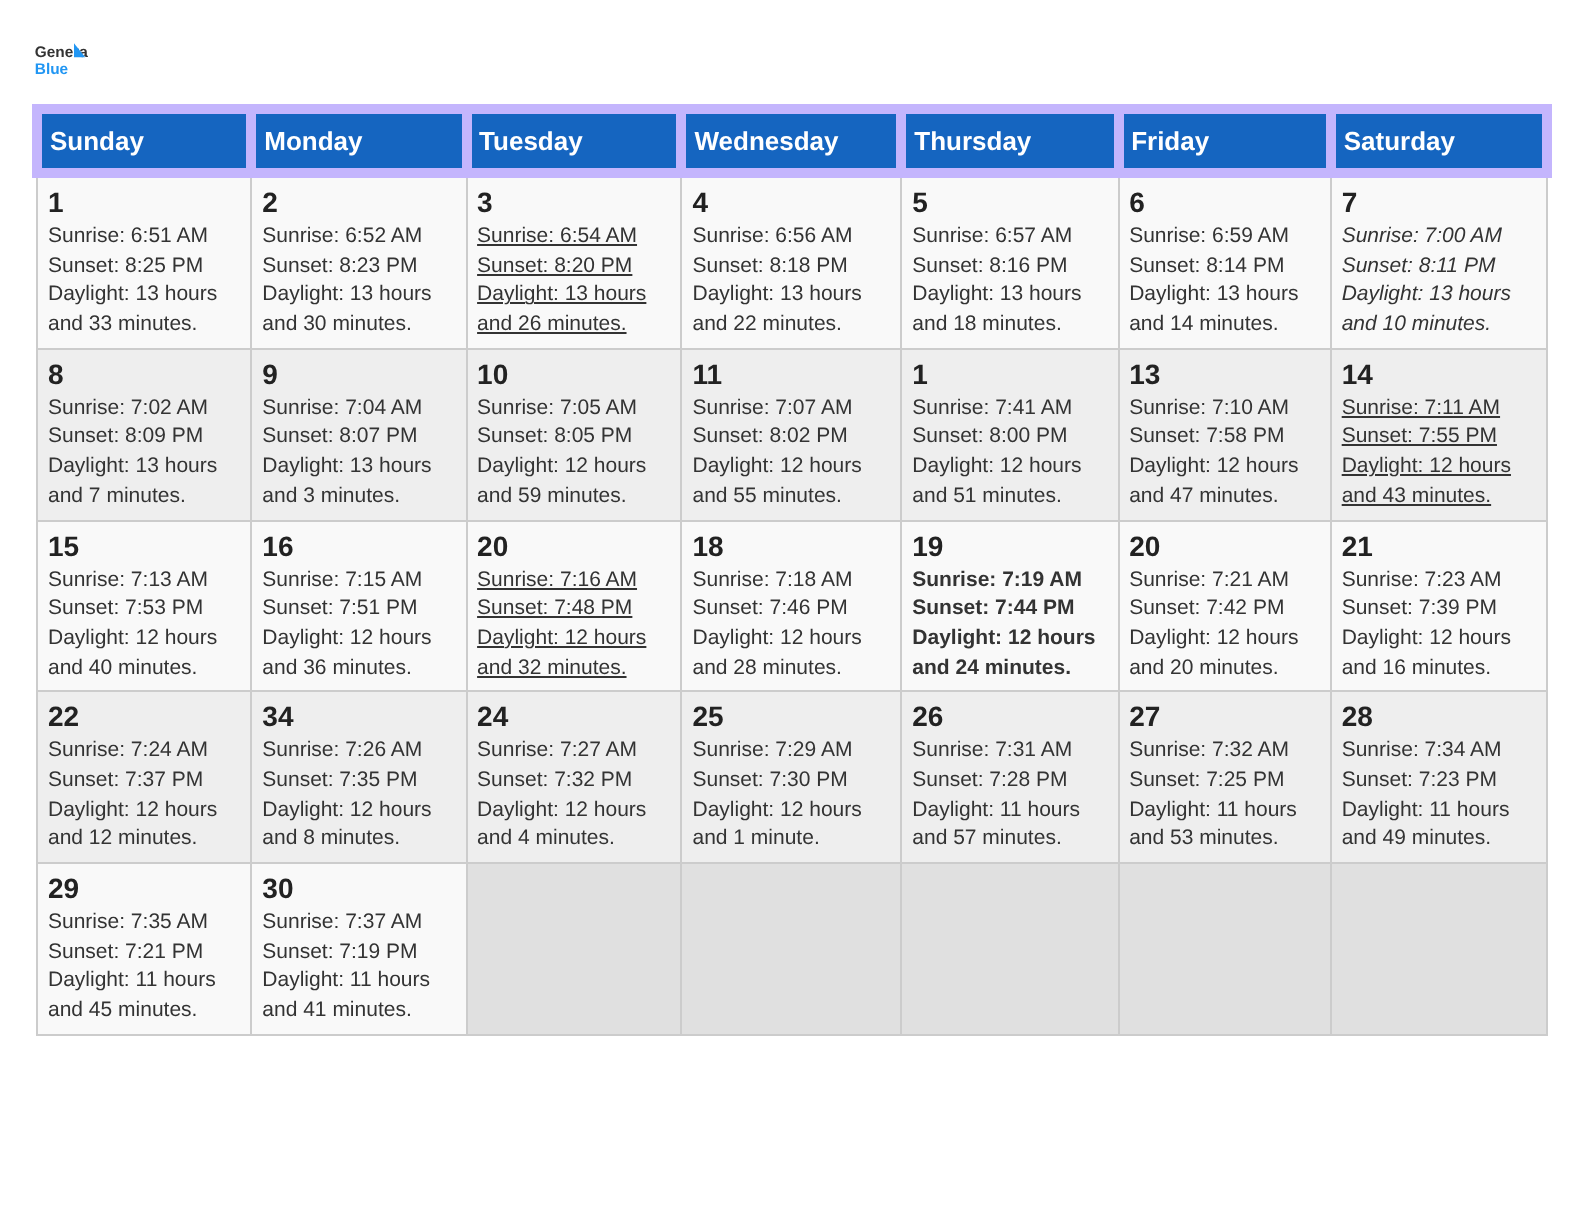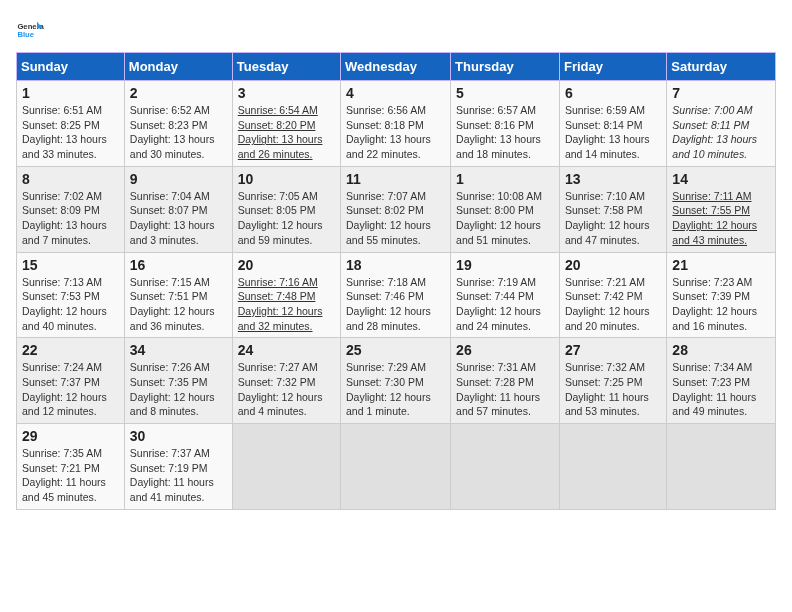--- a/index.html
+++ b/index.html
@@ -44,21 +44,21 @@
       margin-top: 8px;
       font-size: 11px;
     }
     .calendar thead th {
       background: #1565C0;
       color: #fff;
       padding: 6px 4px;
       text-align: left;
       font-size: 13px;
       font-weight: bold;
-      border: 1px solid #c4b5fd;
+      border: 5px solid #c4b5fd;
     }
     .calendar tbody td {
       border: 1px solid #ccc;
       vertical-align: top;
       padding: 4px 5px;
       width: 113px;
       min-height: 80px;
       background: #fff;
     }
     .calendar tbody tr:nth-child(odd) td {
@@ -188,21 +188,21 @@
         </td>
         <td>
           <span class="day-number">11</span>
           <div class="day-info" style="white-space: pre-line;">Sunrise: 7:07 AM
 Sunset: 8:02 PM
 Daylight: 12 hours
 and 55 minutes.</div>
         </td>
         <td>
           <span class="day-number">1</span>
-          <div class="day-info" style="white-space: pre-line;">Sunrise: 10:08 AM
+          <div class="day-info" style="white-space: pre-line;">Sunrise: 7:41 AM
 Sunset: 8:00 PM
 Daylight: 12 hours
 and 51 minutes.</div>
         </td>
         <td>
           <span class="day-number">13</span>
           <div class="day-info" style="white-space: pre-line;">Sunrise: 7:10 AM
 Sunset: 7:58 PM
 Daylight: 12 hours
 and 47 minutes.</div>
@@ -239,21 +239,21 @@
         </td>
         <td>
           <span class="day-number">18</span>
           <div class="day-info" style="white-space: pre-line;">Sunrise: 7:18 AM
 Sunset: 7:46 PM
 Daylight: 12 hours
 and 28 minutes.</div>
         </td>
         <td>
           <span class="day-number">19</span>
-          <div class="day-info" style="white-space: pre-line;">Sunrise: 7:19 AM
+          <div class="day-info" style="white-space: pre-line; font-weight: bold;">Sunrise: 7:19 AM
 Sunset: 7:44 PM
 Daylight: 12 hours
 and 24 minutes.</div>
         </td>
         <td>
           <span class="day-number">20</span>
           <div class="day-info" style="white-space: pre-line;">Sunrise: 7:21 AM
 Sunset: 7:42 PM
 Daylight: 12 hours
 and 20 minutes.</div>

